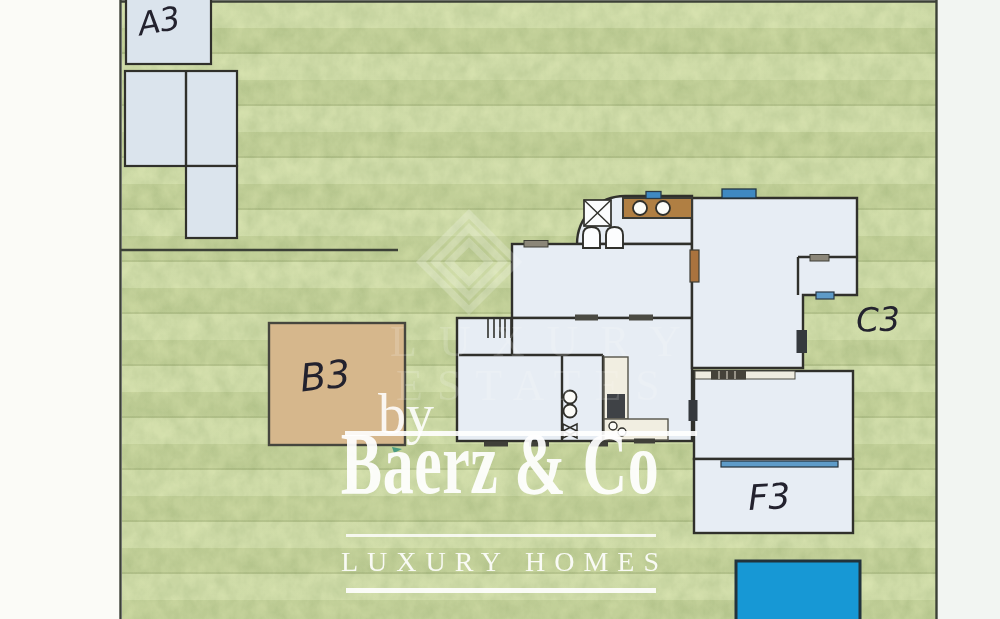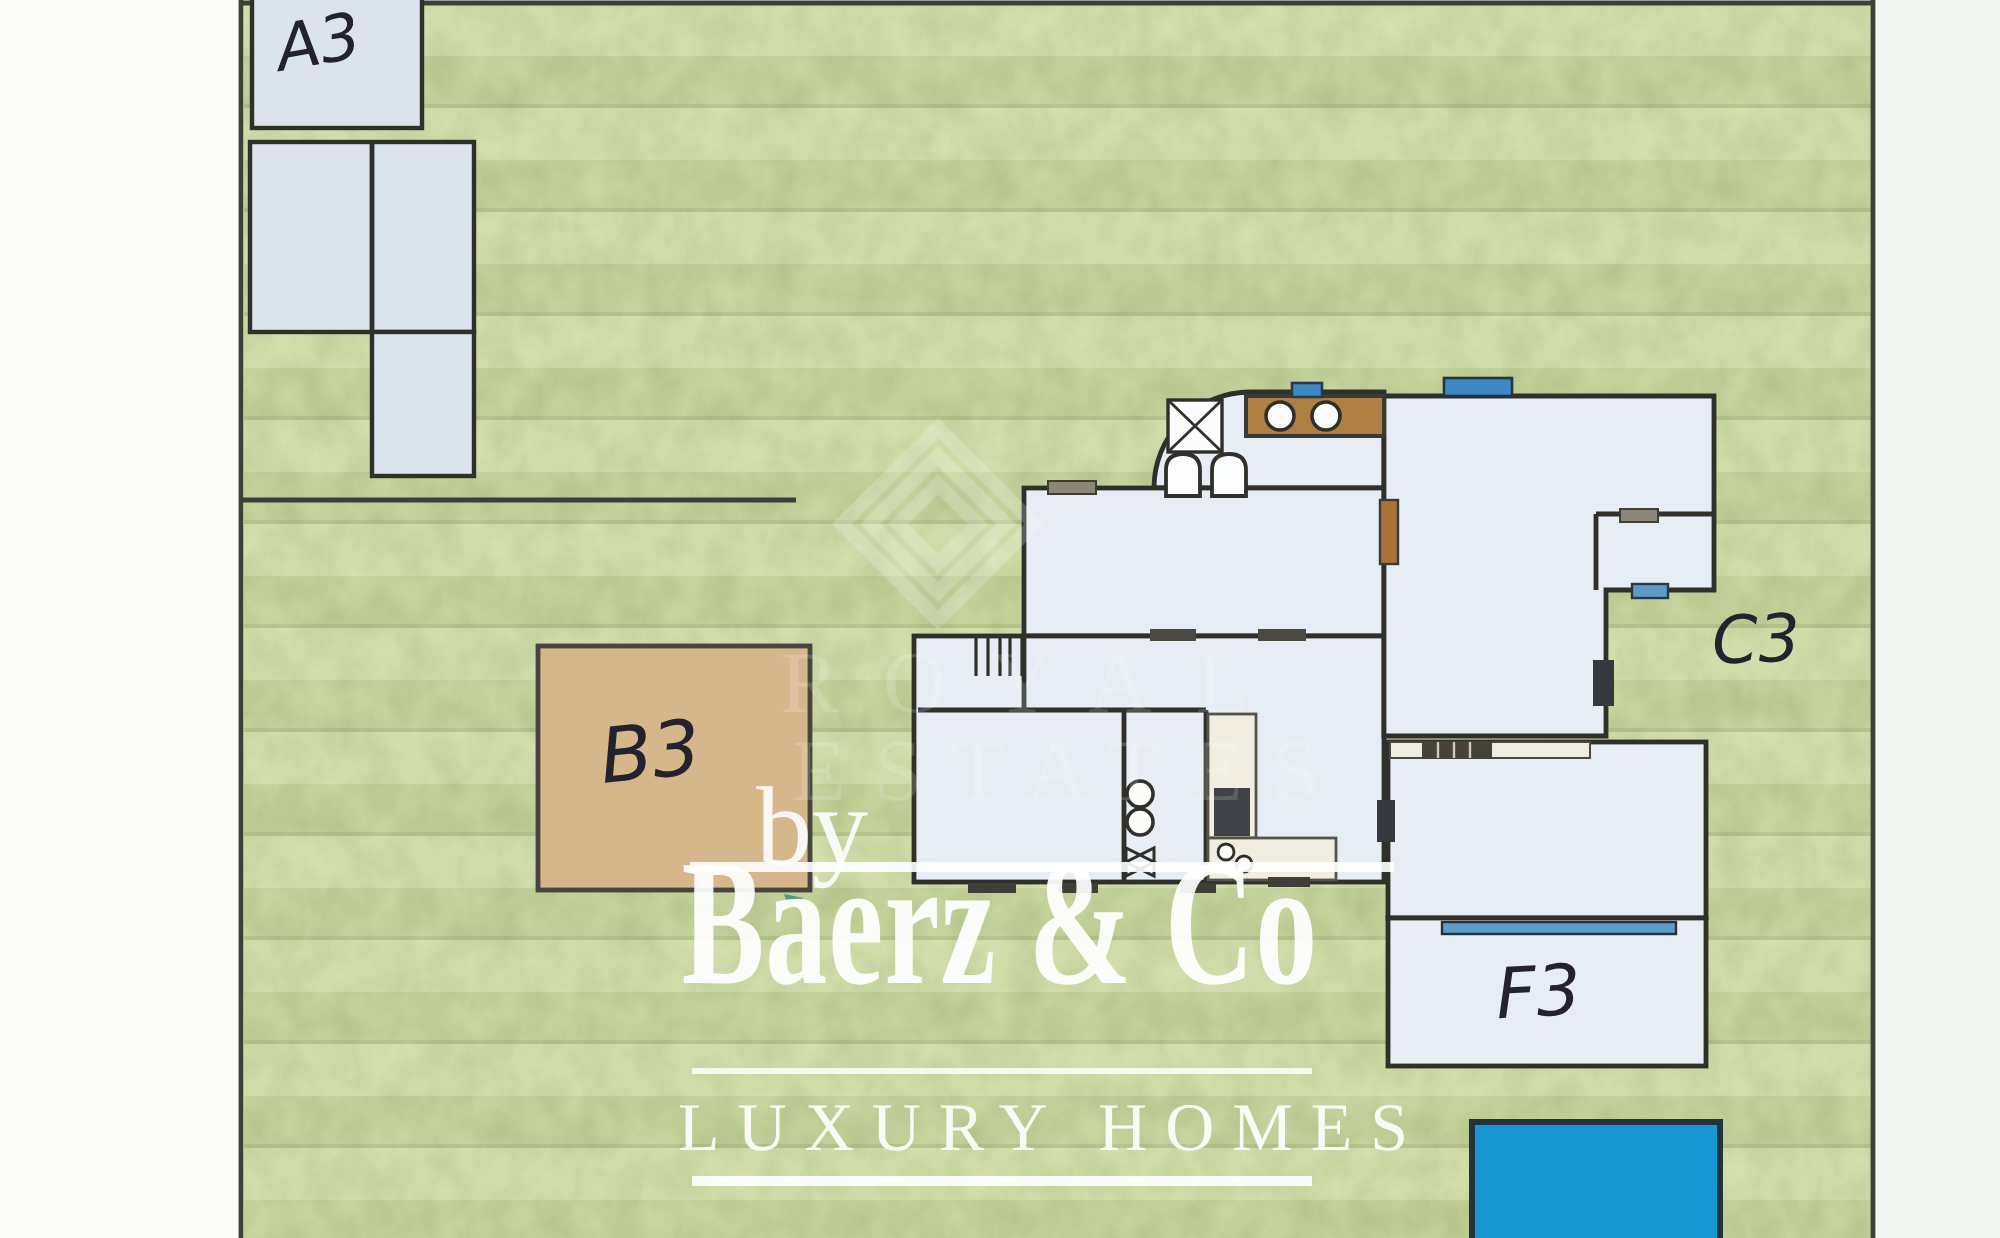--- a/index.html
+++ b/index.html
@@ -35,21 +35,21 @@
   .wm-ghost1{left:390px;top:316px;letter-spacing:22px;}
   .wm-ghost2{left:396px;top:360px;letter-spacing:14px;}
   .wm-by{left:378px;top:382px;font-size:56px;color:rgba(255,255,255,0.88);}
   .wm-rule{position:absolute;z-index:5;background:rgba(255,255,255,0.9);}
   .wm-rule1{left:345px;top:431px;width:352px;height:4.5px;}
   .wm-rule2{left:346px;top:534px;width:310px;height:3px;background:rgba(255,255,255,0.82);}
   .wm-rule3{left:346px;top:588px;width:310px;height:4.5px;}
   .wm-brand{left:330px;top:440px;width:340px;height:82px;line-height:82px;text-align:center;
             font-size:62px;font-weight:bold;letter-spacing:0.5px;white-space:nowrap;
             transform:scaleY(1.45);transform-origin:50% 100%;color:rgba(255,255,255,0.93);}
-  .wm-tagline{left:330px;top:546px;width:340px;text-align:left;font-size:34px;
+  .wm-tagline{left:330px;top:546px;width:340px;text-align:center;font-size:28px;
             letter-spacing:9px;text-indent:9px;white-space:nowrap;color:rgba(255,255,255,0.9);}
 </style>
 </head>
 <body>
 
 <div class="canvas">
 
   <div class="paper-strip-right"></div>
 
   <div class="lawn">
@@ -152,21 +152,21 @@
       <rect x="-24" y="-24" width="48" height="48"></rect>
       <rect x="-14" y="-14" width="28" height="28"></rect>
     </g>
   </svg>
 
   <div class="label label-a">A3</div>
   <div class="label label-b">B3</div>
   <div class="label label-c">C3</div>
   <div class="label label-f">F3</div>
 
-  <div class="wm wm-ghost wm-ghost1">ROYAL</div>
+  <div class="wm wm-ghost wm-ghost1">LUXURY</div>
   <div class="wm wm-ghost wm-ghost2">ESTATES</div>
   <div class="wm wm-by">by</div>
   <div class="wm-rule wm-rule1"></div>
   <div class="wm wm-brand">Baerz &amp; Co</div>
   <div class="wm-rule wm-rule2"></div>
   <div class="wm wm-tagline">LUXURY HOMES</div>
   <div class="wm-rule wm-rule3"></div>
 
 </div>
 

